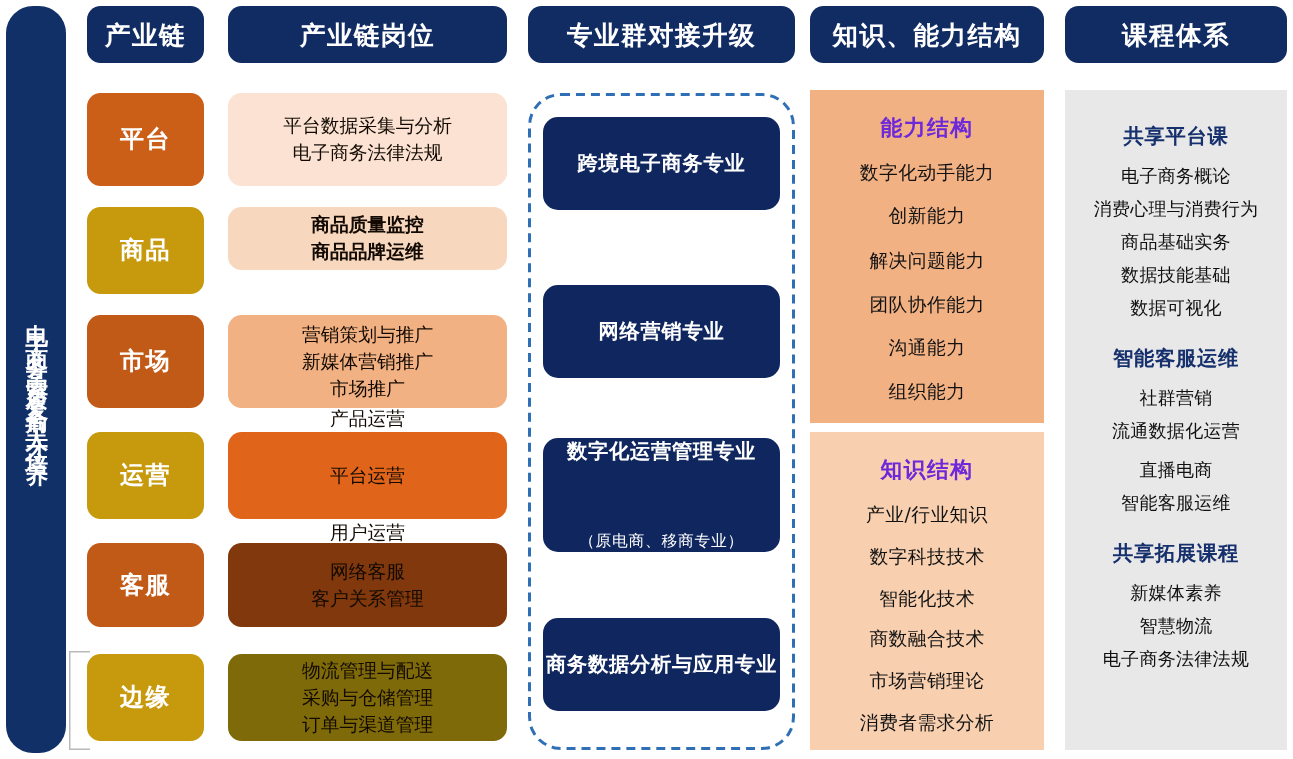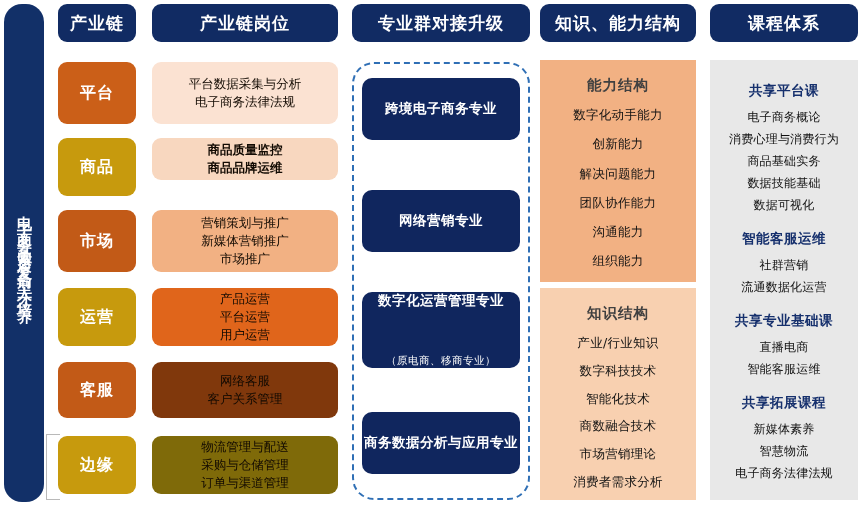--- a/index.html
+++ b/index.html
@@ -116,21 +116,21 @@
   .panel {
     left: 540px;
     width: 156px;
     display: flex;
     flex-direction: column;
     align-items: center;
   }
   .panel-title {
     font-size: 14.5px;
     font-weight: bold;
-    color: #404040;
+    color: #6d28d9;
     letter-spacing: 1px;
   }
   .panel-item {
     font-size: 12.5px;
     color: #121212;
     letter-spacing: .3px;
   }
 
   
   .coursepanel {
@@ -193,21 +193,21 @@
         <div>商品质量监控</div>
         <div>商品品牌运维</div>
       </div>
       <div class="abs chain" style="top: 210px; height: 62px; background: rgb(194, 90, 23);">市场</div>
       <div class="abs job dark" style="top: 210px; height: 62px; background: rgb(242, 177, 131);">
         <div>营销策划与推广</div>
         <div>新媒体营销推广</div>
         <div>市场推广</div>
       </div>
       <div class="abs chain" style="top: 288px; height: 58px; background: rgb(199, 154, 13);">运营</div>
-      <div class="abs job dark" style="top: 288px; height: 58px; background: rgb(224, 101, 27);">
+      <div class="abs job dark" style="top: 288px; height: 58px; background: rgb(224, 101, 27); gap: 20px;">
         <div>产品运营</div>
         <div>平台运营</div>
         <div>用户运营</div>
       </div>
       <div class="abs chain" style="top: 362px; height: 56px; background: rgb(194, 90, 23);">客服</div>
       <div class="abs job light" style="top: 362px; height: 56px; background: rgb(128, 56, 12); color: rgb(18, 10, 2);">
         <div>网络客服</div>
         <div>客户关系管理</div>
       </div>
       <div class="abs chain" style="top: 436px; height: 58px; background: rgb(199, 154, 13);">边缘</div>
@@ -259,21 +259,20 @@
   <div class="abs coursepanel" id="coursepanel">
       <div class="course-head" style="margin-top: 22px;">共享平台课</div>
       <div class="course-item" style="margin-top: 9px;">电子商务概论</div>
       <div class="course-item" style="margin-top: 5px;">消费心理与消费行为</div>
       <div class="course-item" style="margin-top: 5px;">商品基础实务</div>
       <div class="course-item" style="margin-top: 5px;">数据技能基础</div>
       <div class="course-item" style="margin-top: 5px;">数据可视化</div>
       <div class="course-head" style="margin-top: 16px;">智能客服运维</div>
       <div class="course-item" style="margin-top: 9px;">社群营销</div>
       <div class="course-item" style="margin-top: 5px;">流通数据化运营</div>
-      <div class="course-head" style="margin-top: 16px;">共享专业基础课</div>
       <div class="course-item" style="margin-top: 9px;">直播电商</div>
       <div class="course-item" style="margin-top: 5px; text-align: right;">智能客服运维</div>
       <div class="course-head" style="margin-top: 16px;">共享拓展课程</div>
       <div class="course-item" style="margin-top: 9px;">新媒体素养</div>
       <div class="course-item" style="margin-top: 5px;">智慧物流</div>
       <div class="course-item" style="margin-top: 5px;">电子商务法律法规</div>
     </div>
 
 </div>
 

